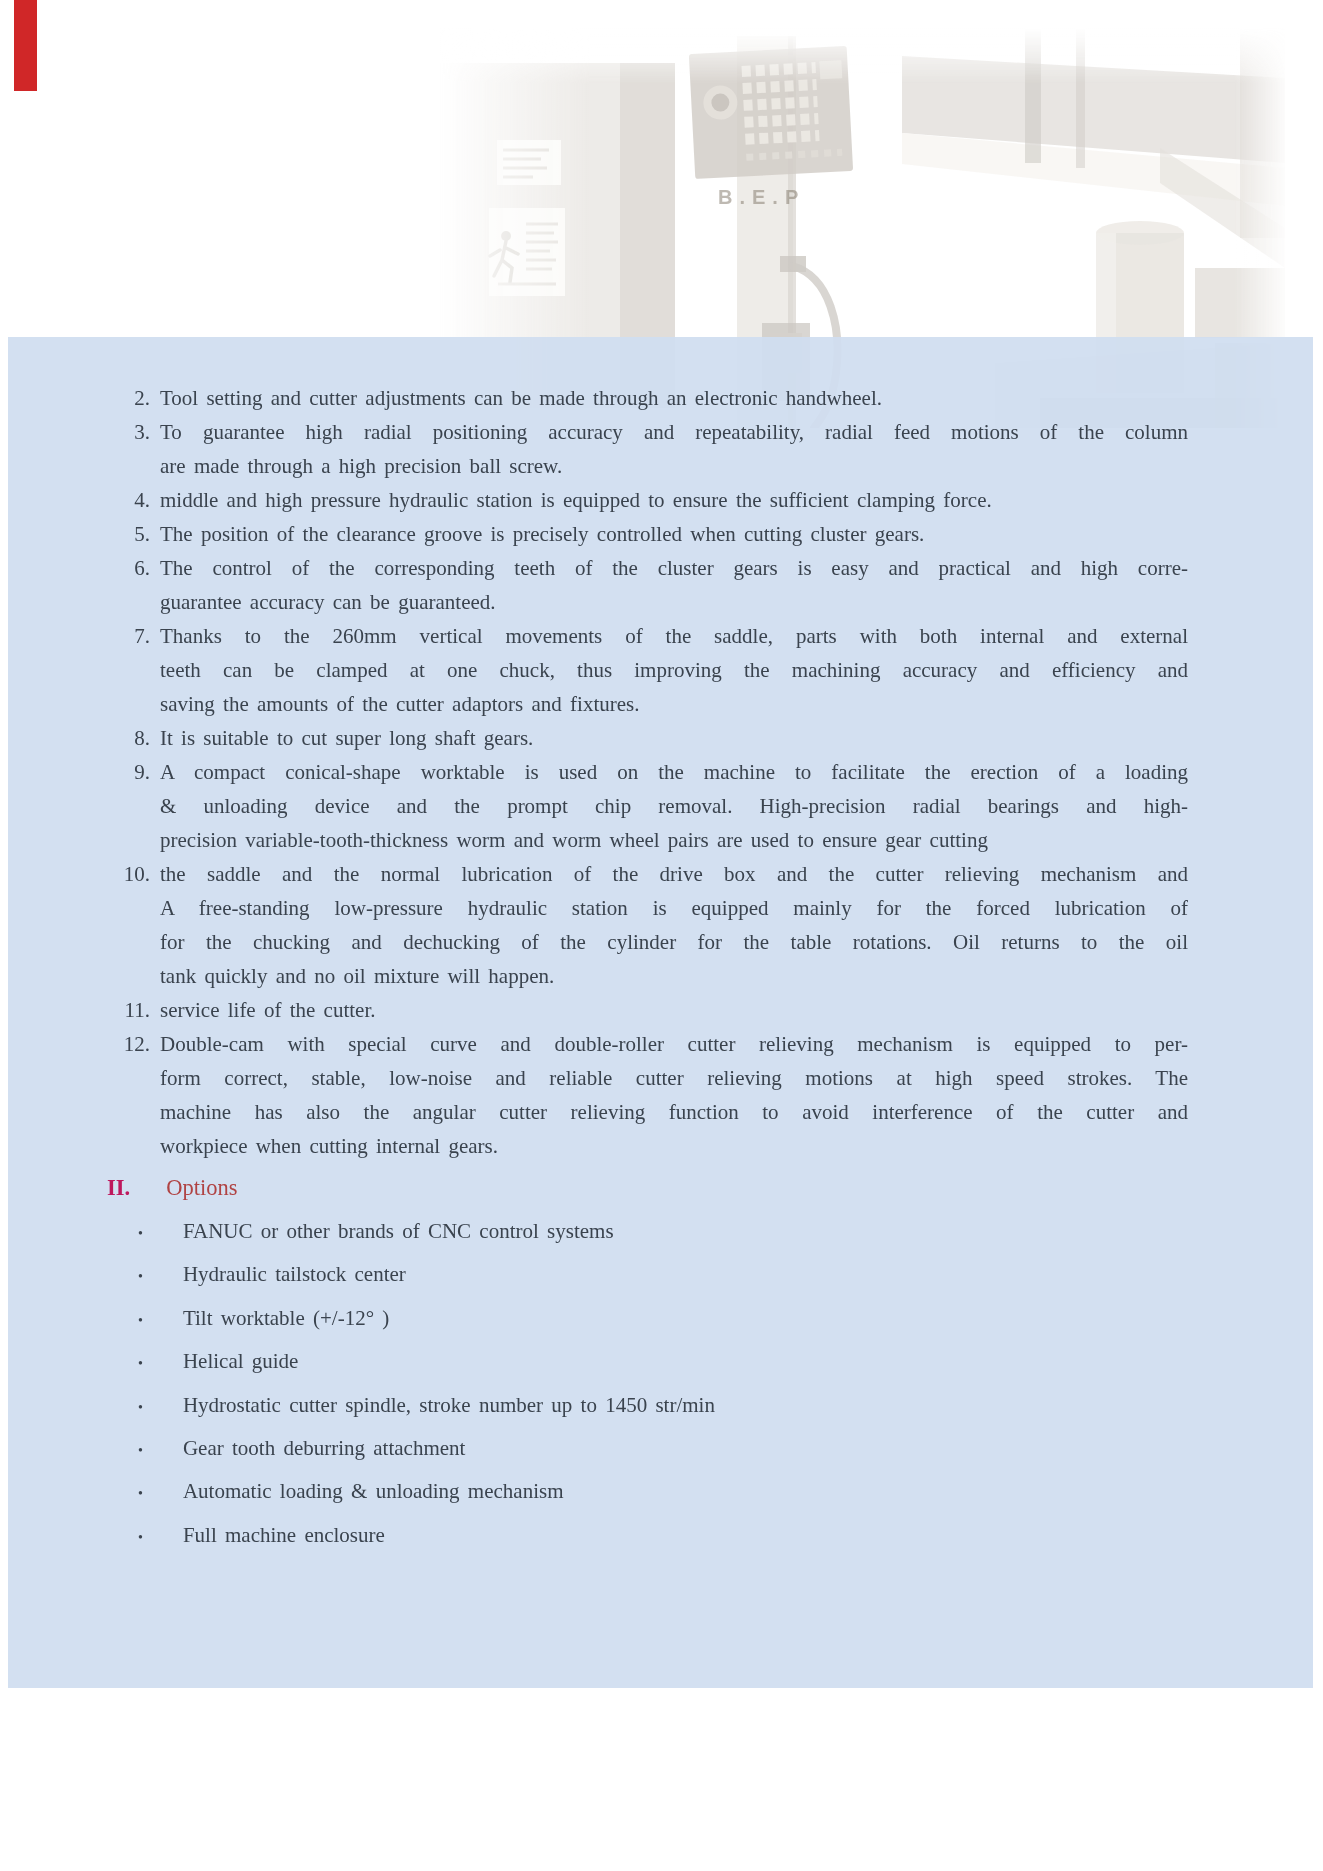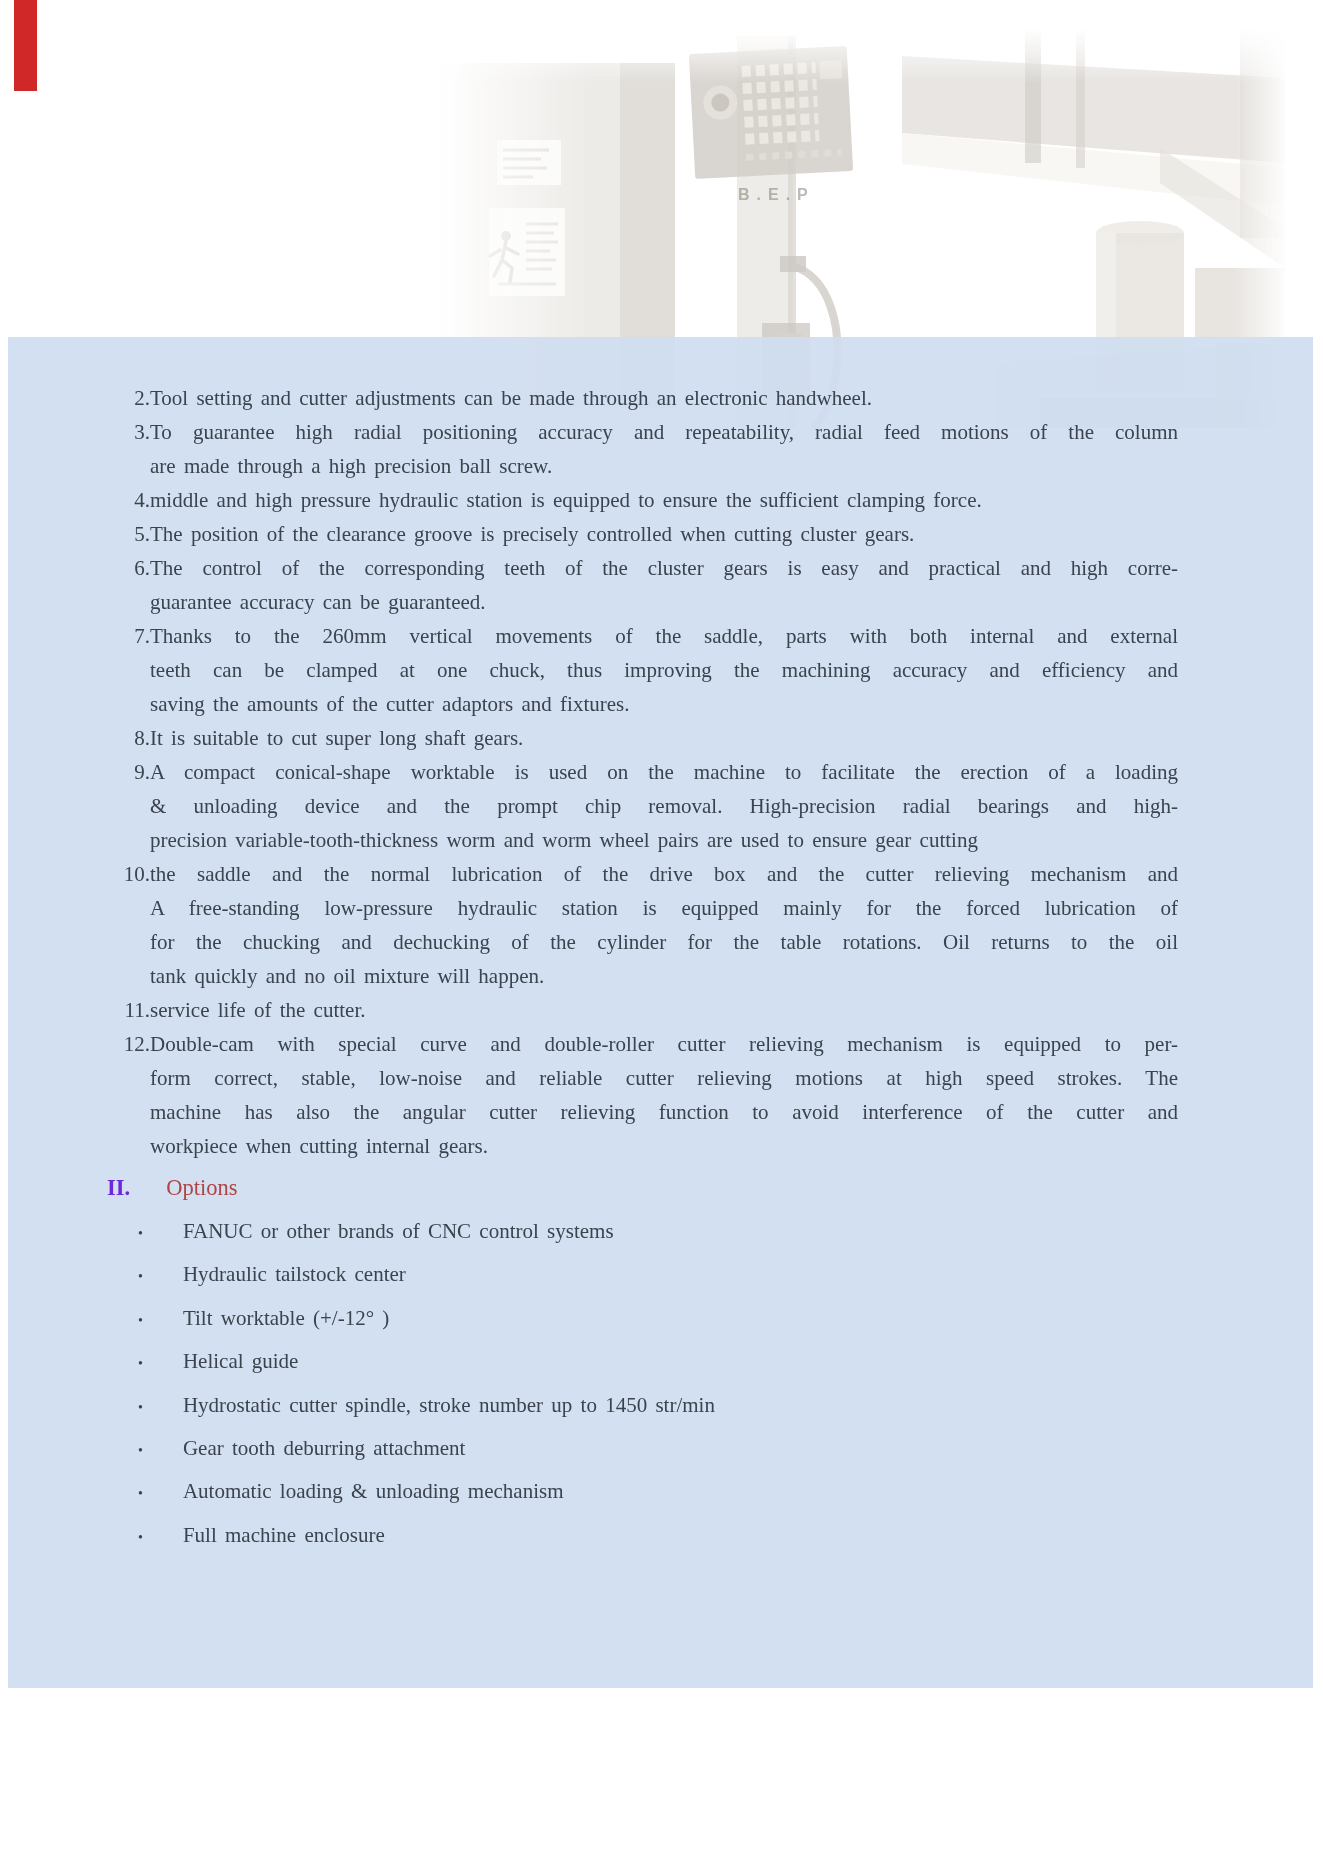--- a/index.html
+++ b/index.html
@@ -14,52 +14,52 @@
     position:absolute; left:14px; top:0; width:23px; height:91px;
     background:#d02728;
   }
 
   
   .photo {
     position:absolute; left:440px; top:28px; width:845px; height:400px;
     opacity:0.45; pointer-events:none;
   }
   .stencil {
-    position:absolute; left:738px; top:186px;
+    position:absolute; left:718px; top:186px;
     font-family:"Liberation Sans", sans-serif;
-    font-size:16px; letter-spacing:7px; font-weight:bold;
+    font-size:20px; letter-spacing:7px; font-weight:bold;
     color:rgba(125,116,102,0.5);
   }
 
   
   .panel {
     position:absolute; left:8px; top:337px; width:1305px; height:1351px;
     background:rgba(208,222,240,0.93);
   }
 
   .content {
     position:absolute; left:102px; top:44px; width:1085px;
     color:#3a434e; font-size:21px;
   }
 
   .item { display:flex; }
   .inum {
     flex:none; width:40px; text-align:right; line-height:34px;
   }
-  .ilines { margin-left:0; width:1028px; }
+  .ilines { margin-left:10px; width:1028px; }
   .iline {
     line-height:34px;
     text-align:justify; text-align-last:justify;
   }
   .iline:last-child { text-align-last:left; word-spacing:3px; }
 
   .opts-head {
     margin-top:7px; margin-left:-3px; line-height:35px; font-size:22.5px;
   }
-  .opts-head .numeral { color:#6d28d9; font-weight:bold; margin-right:12px; }
+  .opts-head .numeral { color:#be185d; font-weight:bold; margin-right:12px; }
   .opts-head .label   { color:#b04343;margin-left:24px; }
 
   .bullets { margin-top:6px; margin-left:28px; }
   .brow { display:flex; align-items:baseline; line-height:40.4px; }
   .dot  { flex:none; font-size:14px; margin-right:15px; color:#3a434e; }
   .btext { word-spacing:3px;margin-left:25px; }
 </style>
 </head>
 <body>
 

